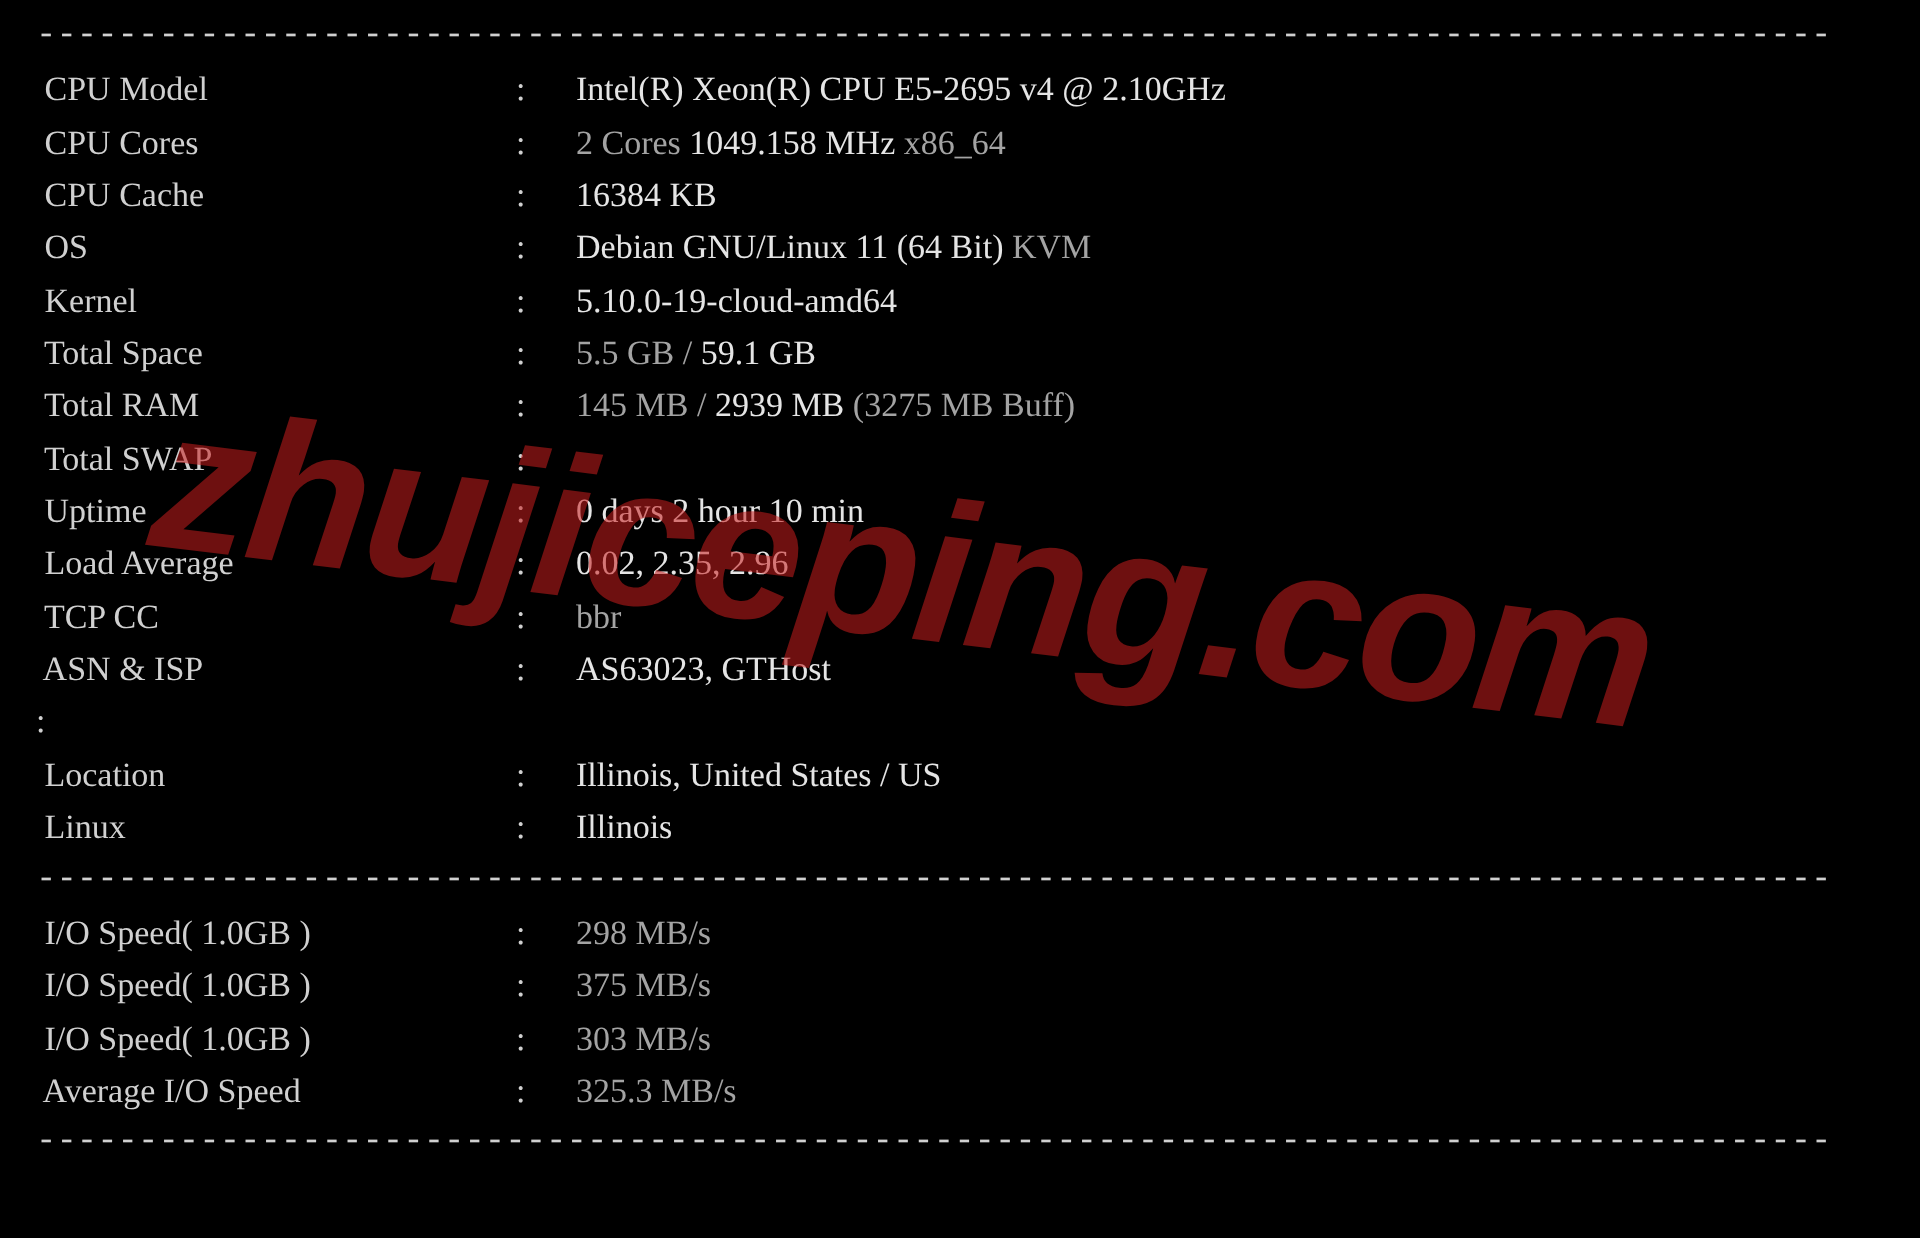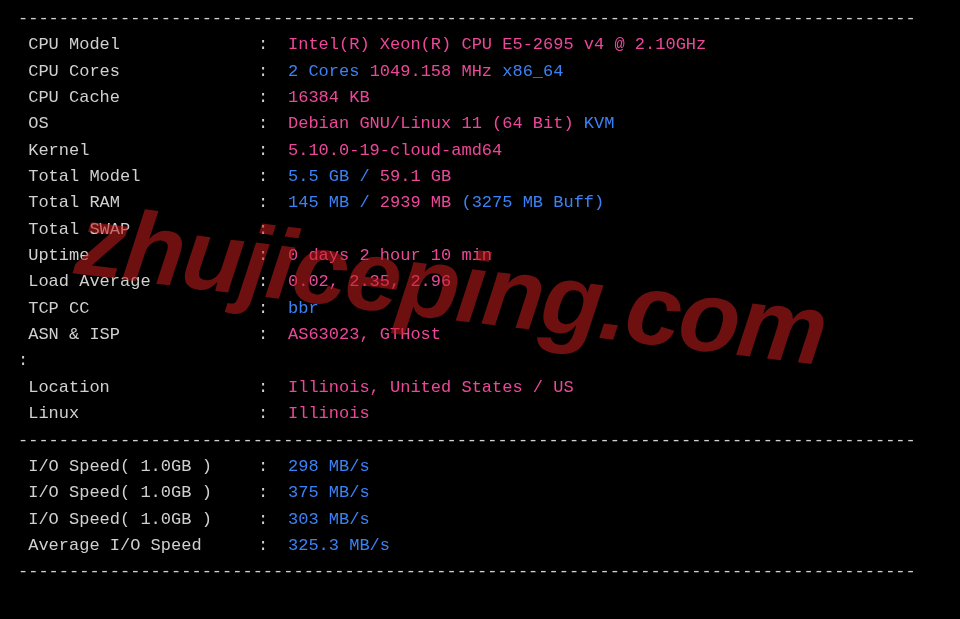--- a/index.html
+++ b/index.html
@@ -18,34 +18,35 @@
       height: 619px;
       overflow: hidden;
       position: relative;
     }
     .terminal {
       padding: 6px 18px;
     }
     .row {
       display: flex;
       white-space: pre;
+      font-family: Liberation Serif, serif;
     }
     .label {
       width: 240px;
       color: #d0d0d0;
     }
     .colon {
       color: #d0d0d0;
       width: 30px;
     }
     .value {
       flex: 1;
     }
-    .cyan { color: #ec4899; }
-    .yellow { color: #3b82f6; }
+    .cyan { color: #e5e5e5; }
+    .yellow { color: #a3a3a3; }
     .hr {
       color: #d0d0d0;
       white-space: pre;
       overflow: hidden;
     }
     .watermark {
       position: absolute;
       top: 46%;
       left: 47%;
       transform: translate(-50%, -50%) rotate(7deg);
@@ -63,21 +64,21 @@
 <body>
 
 <div class="terminal">
   <div class="hr">----------------------------------------------------------------------------------------</div>
   <div id="section1">
       <div class="row"><span class="label"> CPU Model</span><span class="colon">: </span><span class="value"><span class="cyan">Intel(R) Xeon(R) CPU E5-2695 v4 @ 2.10GHz</span></span></div>
       <div class="row"><span class="label"> CPU Cores</span><span class="colon">: </span><span class="value"><span class="yellow">2 Cores </span><span class="cyan">1049.158 MHz </span><span class="yellow">x86_64</span></span></div>
       <div class="row"><span class="label"> CPU Cache</span><span class="colon">: </span><span class="value"><span class="cyan">16384 KB</span></span></div>
       <div class="row"><span class="label"> OS</span><span class="colon">: </span><span class="value"><span class="cyan">Debian GNU/Linux 11 (64 Bit) </span><span class="yellow">KVM</span></span></div>
       <div class="row"><span class="label"> Kernel</span><span class="colon">: </span><span class="value"><span class="cyan">5.10.0-19-cloud-amd64</span></span></div>
-      <div class="row"><span class="label"> Total Model</span><span class="colon">: </span><span class="value"><span class="yellow">5.5 GB / </span><span class="cyan">59.1 GB</span></span></div>
+      <div class="row"><span class="label"> Total Space</span><span class="colon">: </span><span class="value"><span class="yellow">5.5 GB / </span><span class="cyan">59.1 GB</span></span></div>
       <div class="row"><span class="label"> Total RAM</span><span class="colon">: </span><span class="value"><span class="yellow">145 MB / </span><span class="cyan">2939 MB </span><span class="yellow">(3275 MB Buff)</span></span></div>
       <div class="row"><span class="label"> Total SWAP</span><span class="colon">: </span></div>
       <div class="row"><span class="label"> Uptime</span><span class="colon">: </span><span class="value"><span class="cyan">0 days 2 hour 10 min</span></span></div>
       <div class="row"><span class="label"> Load Average</span><span class="colon">: </span><span class="value"><span class="cyan">0.02, 2.35, 2.96</span></span></div>
       <div class="row"><span class="label"> TCP CC</span><span class="colon">: </span><span class="value"><span class="yellow">bbr</span></span></div>
       <div class="row"><span class="label"> ASN &amp; ISP</span><span class="colon">: </span><span class="value"><span class="cyan">AS63023, GTHost</span></span></div>
       <div class="row"><span class="colon">: </span><span class="value"></span></div>
       <div class="row"><span class="label"> Location</span><span class="colon">: </span><span class="value"><span class="cyan">Illinois, United States / US</span></span></div>
       <div class="row"><span class="label"> Linux</span><span class="colon">: </span><span class="value"><span class="cyan">Illinois</span></span></div>
     </div>

